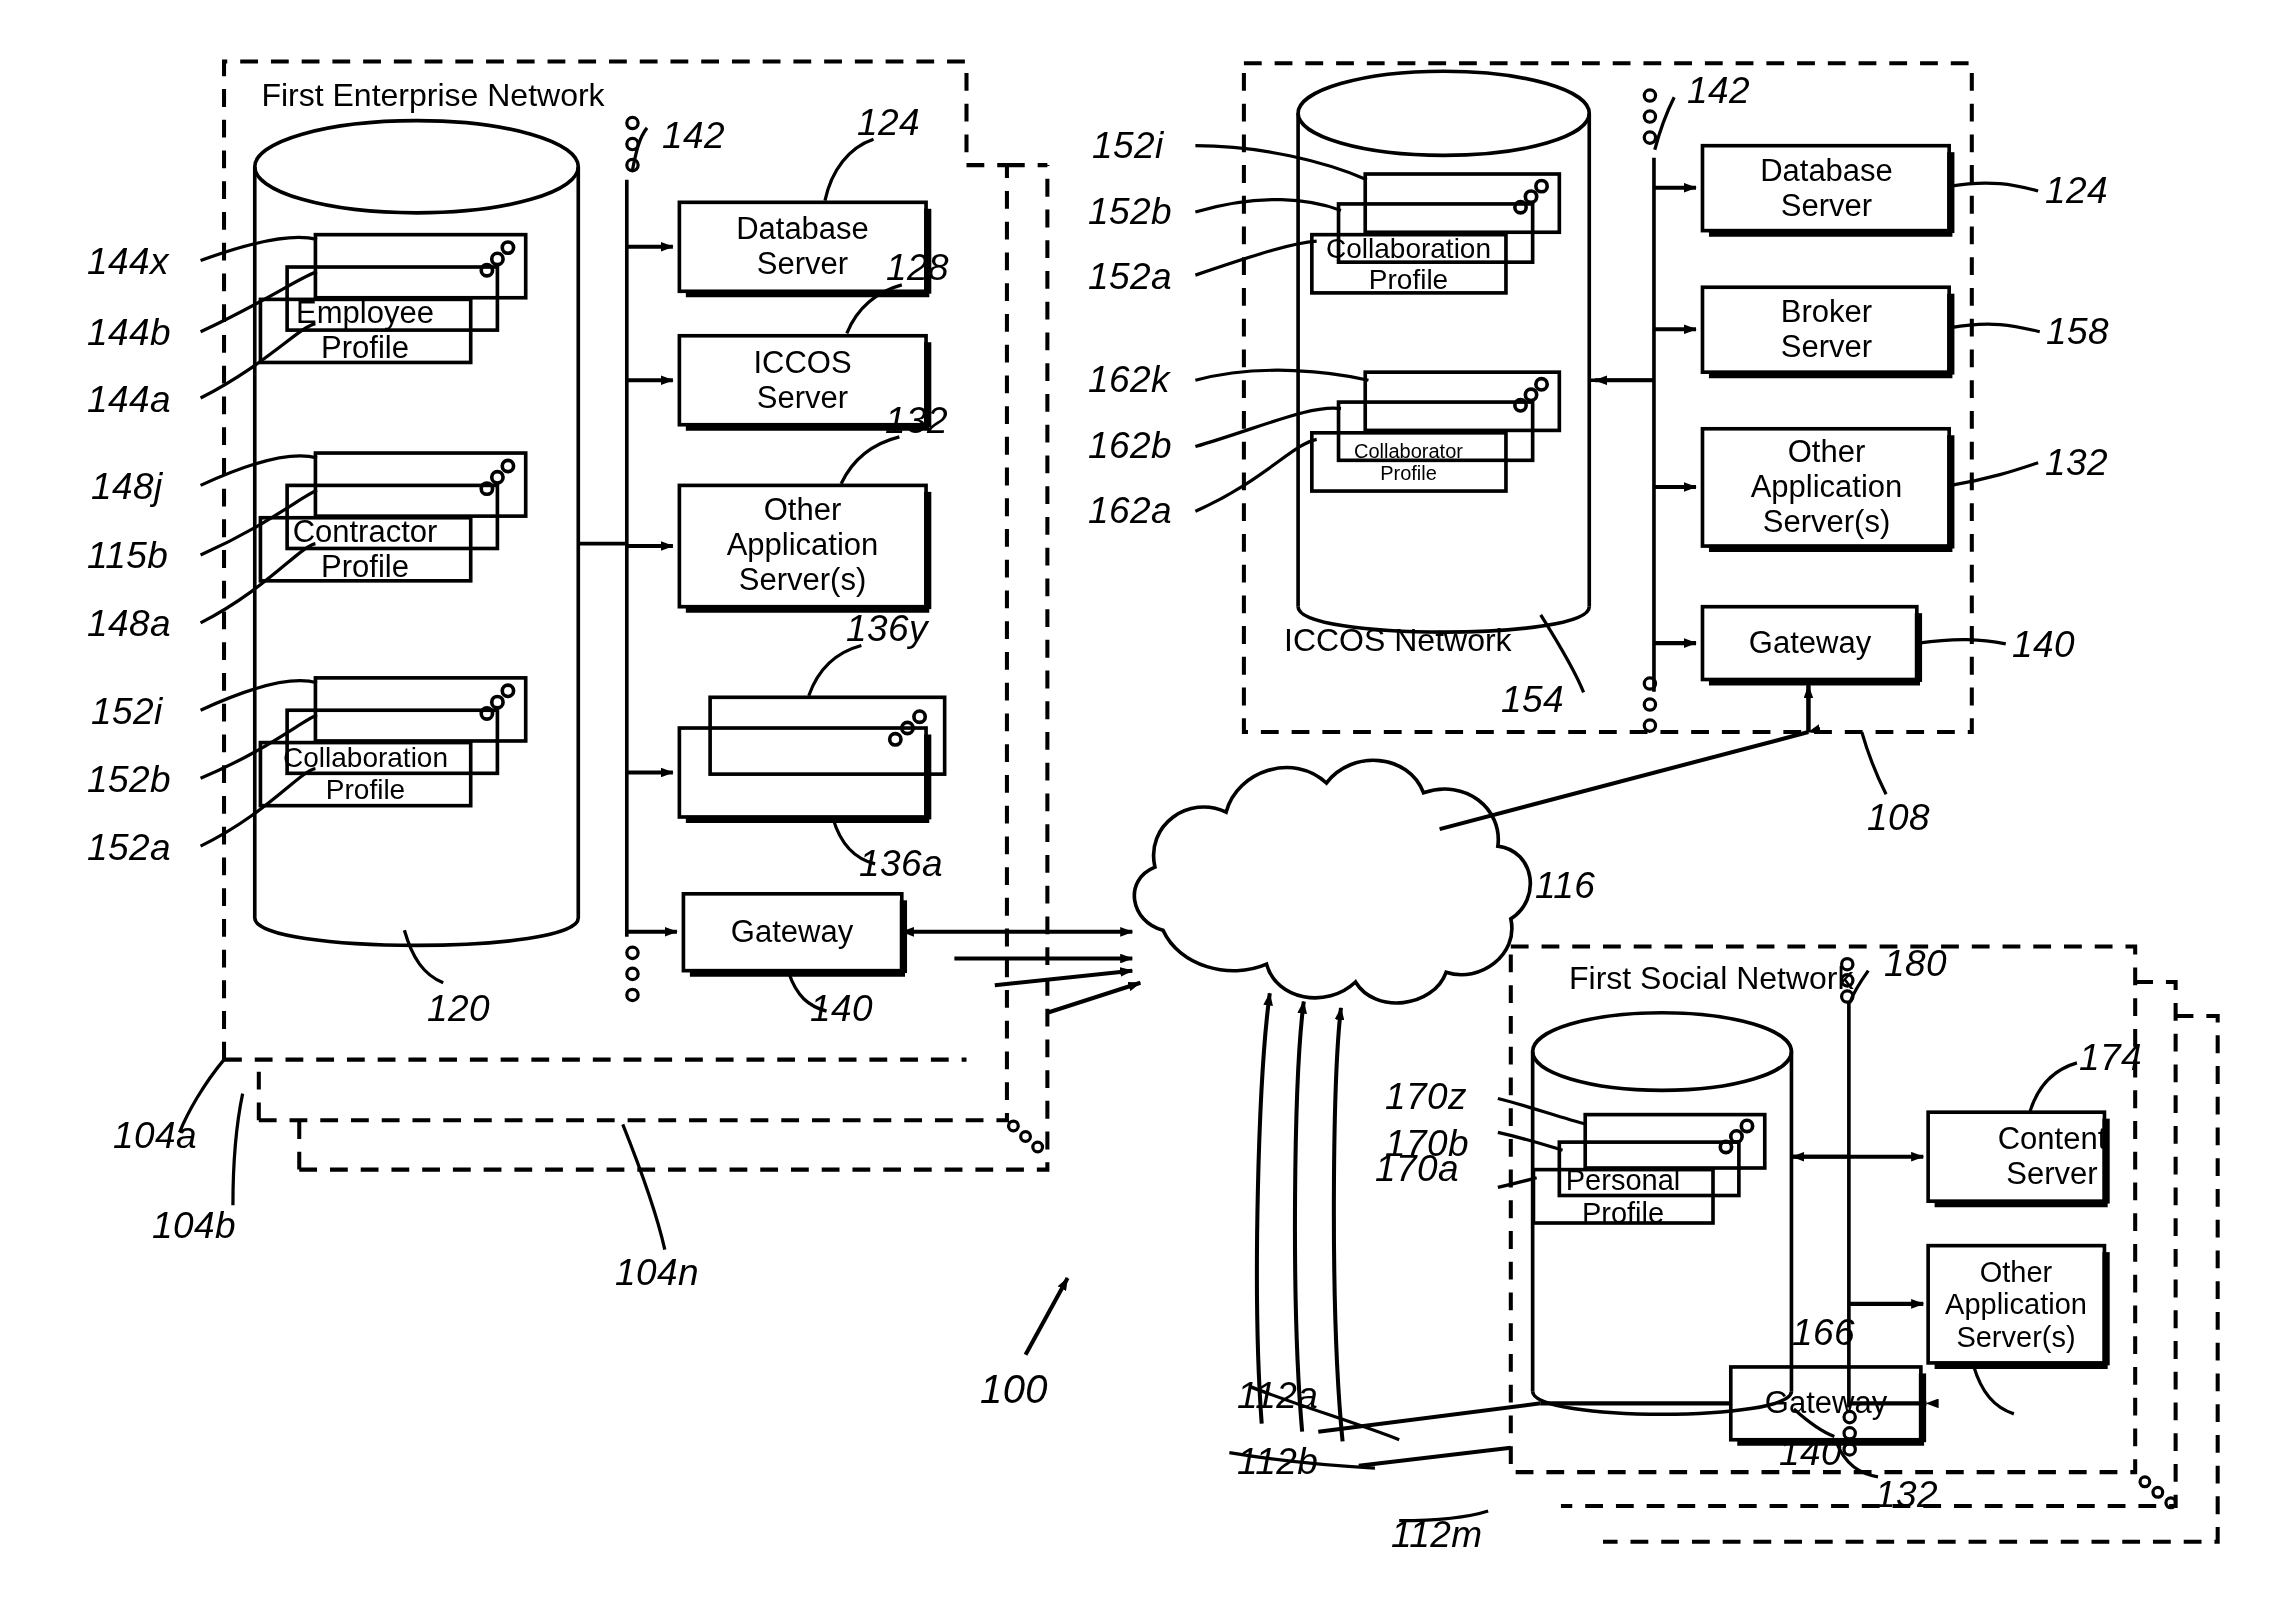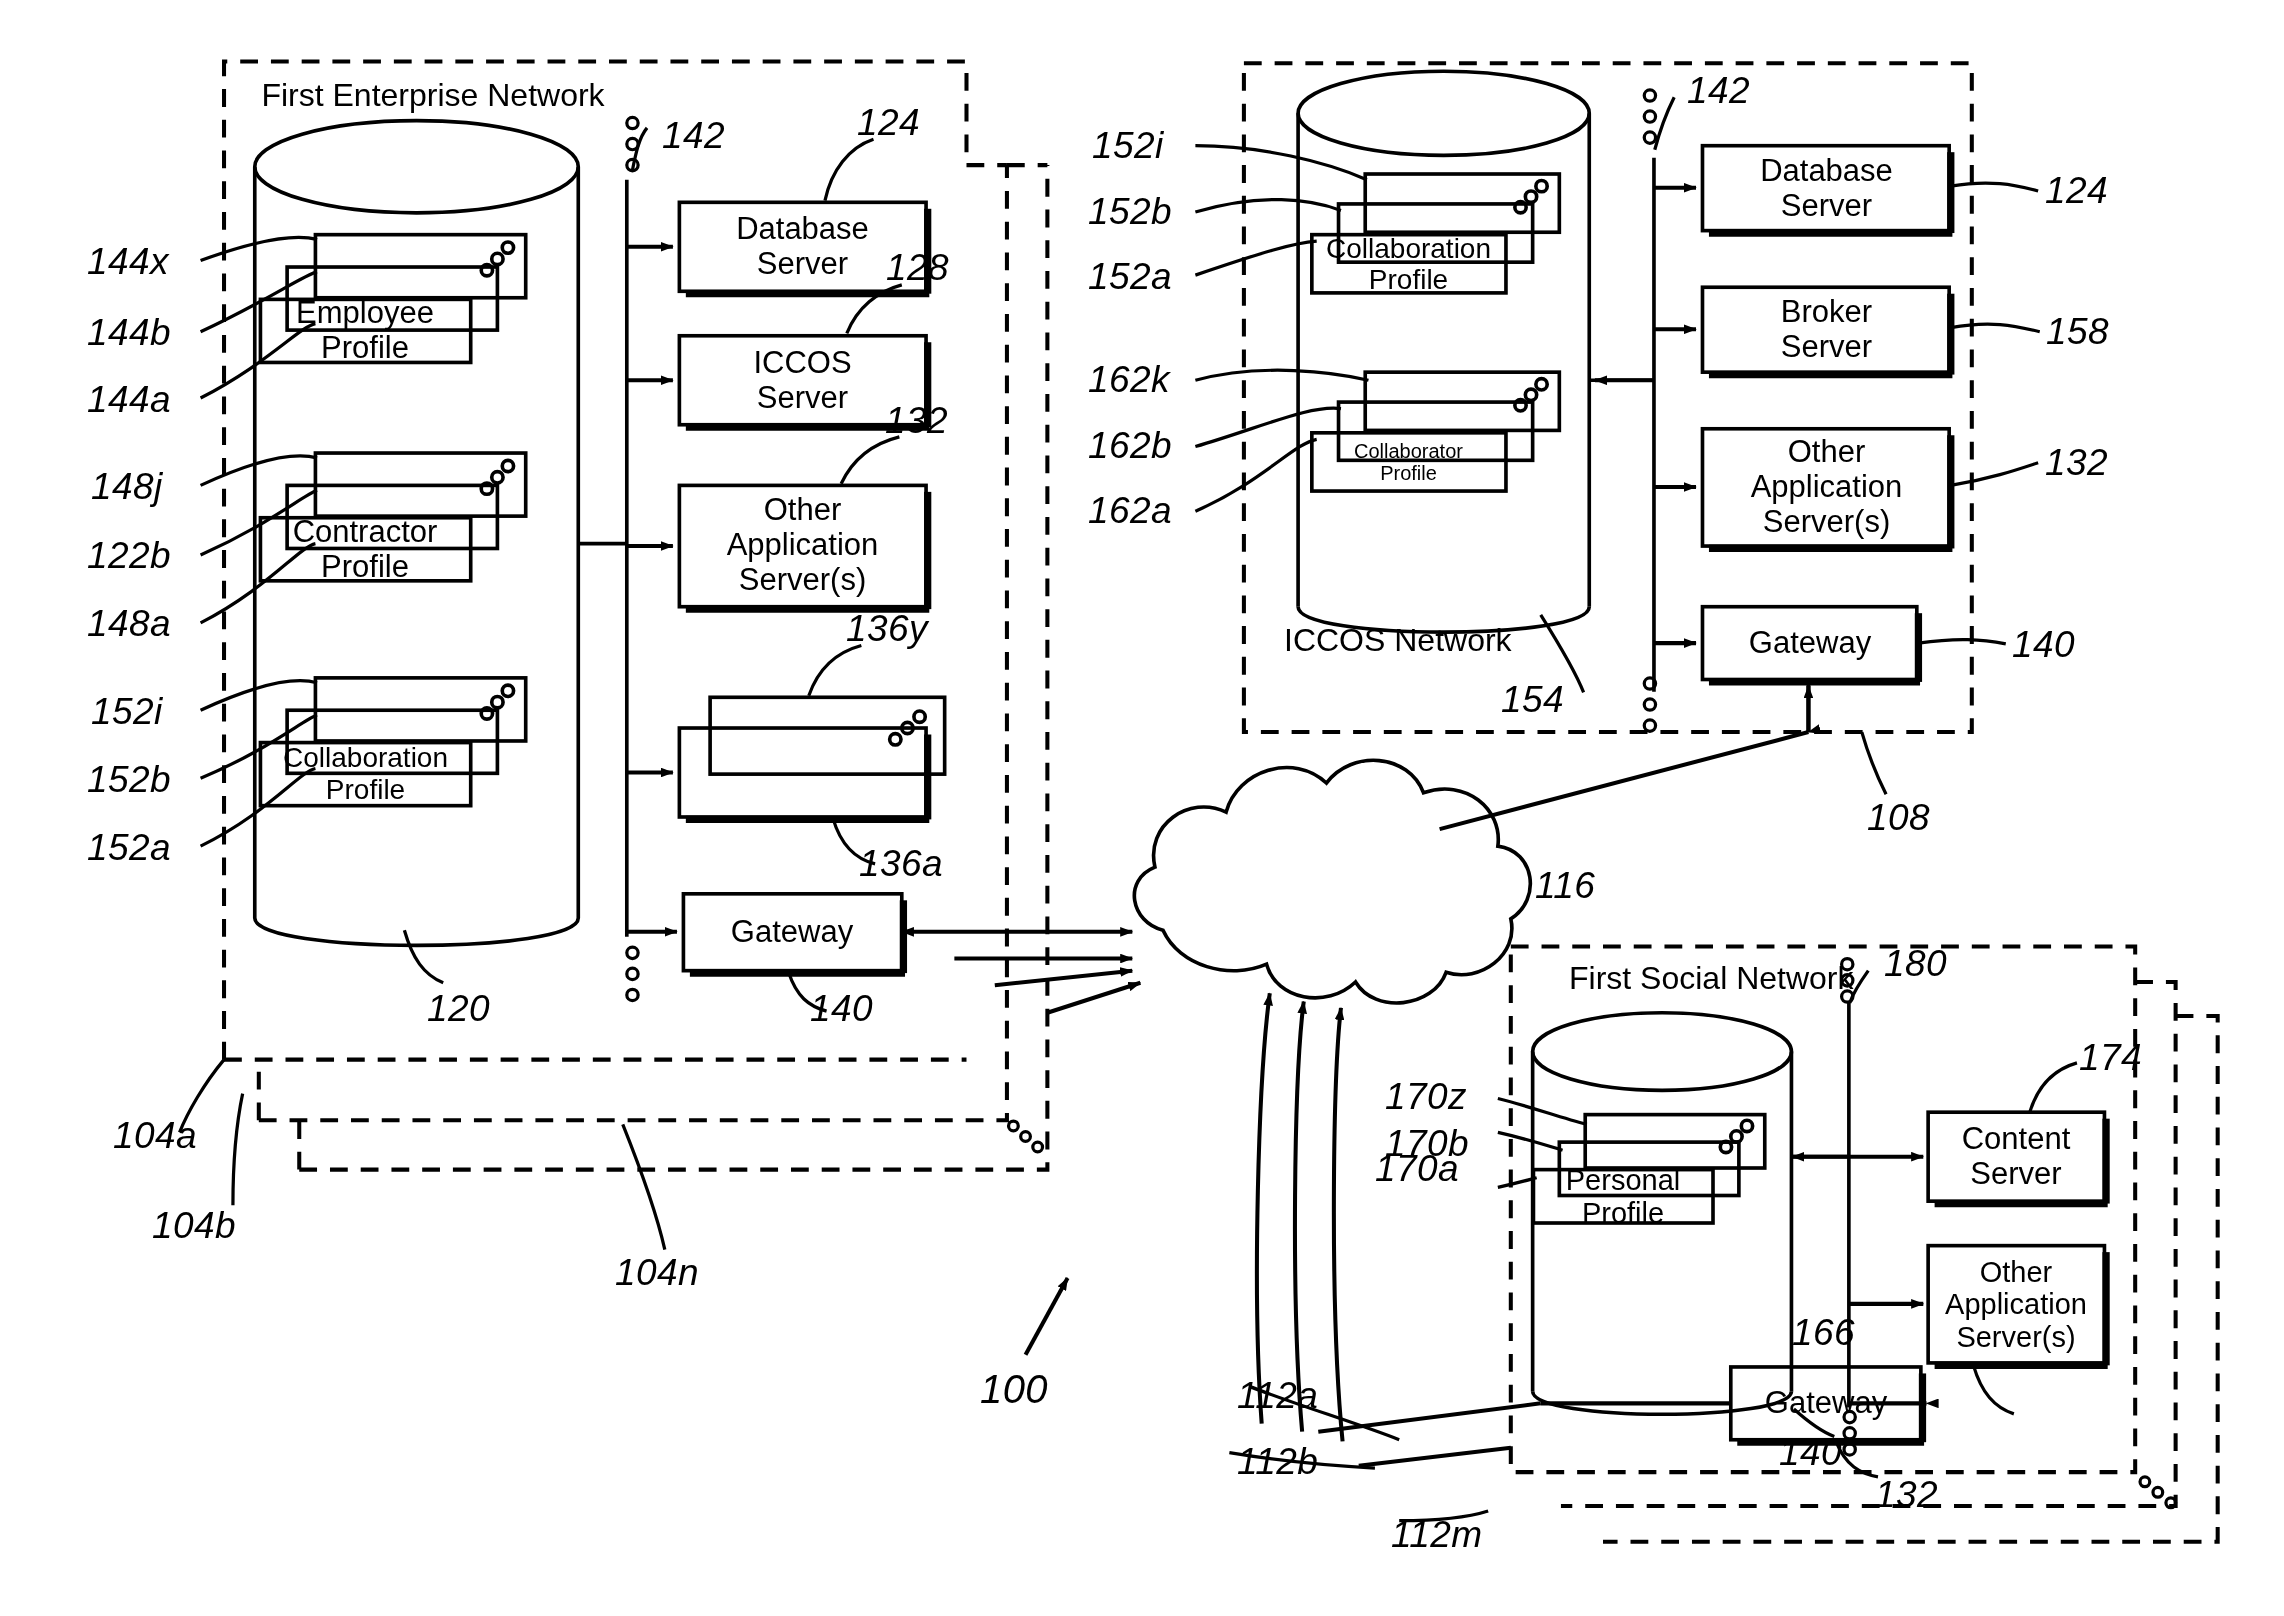--- a/index.html
+++ b/index.html
@@ -377,21 +377,21 @@
 Server</div>
 <div class="boxtext" style="left:679px;top:485px;width:247px;height:121px;">Other
 Application
 Server(s)</div>
 <div class="boxtext" style="left:683px;top:894px;width:218px;height:77px;">Gateway</div>
 
 <div class="ref" style="left:87px;top:241px;">144x</div>
 <div class="ref" style="left:87px;top:312px;">144b</div>
 <div class="ref" style="left:87px;top:379px;">144a</div>
 <div class="ref" style="left:91px;top:466px;">148j</div>
-<div class="ref" style="left:87px;top:535px;">122b</div>
+<div class="ref" style="left:87px;top:535px;">115b</div>
 <div class="ref" style="left:87px;top:603px;">148a</div>
 <div class="ref" style="left:91px;top:691px;">152i</div>
 <div class="ref" style="left:87px;top:759px;">152b</div>
 <div class="ref" style="left:87px;top:827px;">152a</div>
 
 <div class="ref" style="left:662px;top:115px;">142</div>
 <div class="ref" style="left:857px;top:102px;">124</div>
 <div class="ref" style="left:886px;top:247px;">128</div>
 <div class="ref" style="left:885px;top:400px;">132</div>
 <div class="ref" style="left:846px;top:608px;">136y</div>
@@ -435,21 +435,21 @@
 <div class="ref" style="left:1867px;top:797px;">108</div>
 
 <div class="ref" style="left:1535px;top:865px;">116</div>
 
 <div class="netlabel" style="left:1569px;top:961px;width:251px;">First Social
 Network</div>
 
 <div class="boxtext" style="left:1533px;top:1170px;width:180px;height:53px;font-size:29px;">Personal
 Profile</div>
 
-<div class="boxtext" style="left:1928px;top:1112px;width:176px;height:89px;">Content
+<div class="boxtext" style="left:1928px;top:1112px;width:176px;height:89px;padding-left:36px;">Content
 Server</div>
 <div class="boxtext" style="left:1923px;top:1246px;width:186px;height:117px;font-size:29px;">Other
 Application
 Server(s)</div>
 <div class="boxtext" style="left:1731px;top:1367px;width:190px;height:73px;">Gateway</div>
 
 <div class="ref" style="left:1385px;top:1076px;">170z</div>
 <div class="ref" style="left:1385px;top:1123px;">170b</div>
 <div class="ref" style="left:1375px;top:1148px;">170a</div>
 <div class="ref" style="left:1884px;top:943px;font-style:italic;">180</div>

